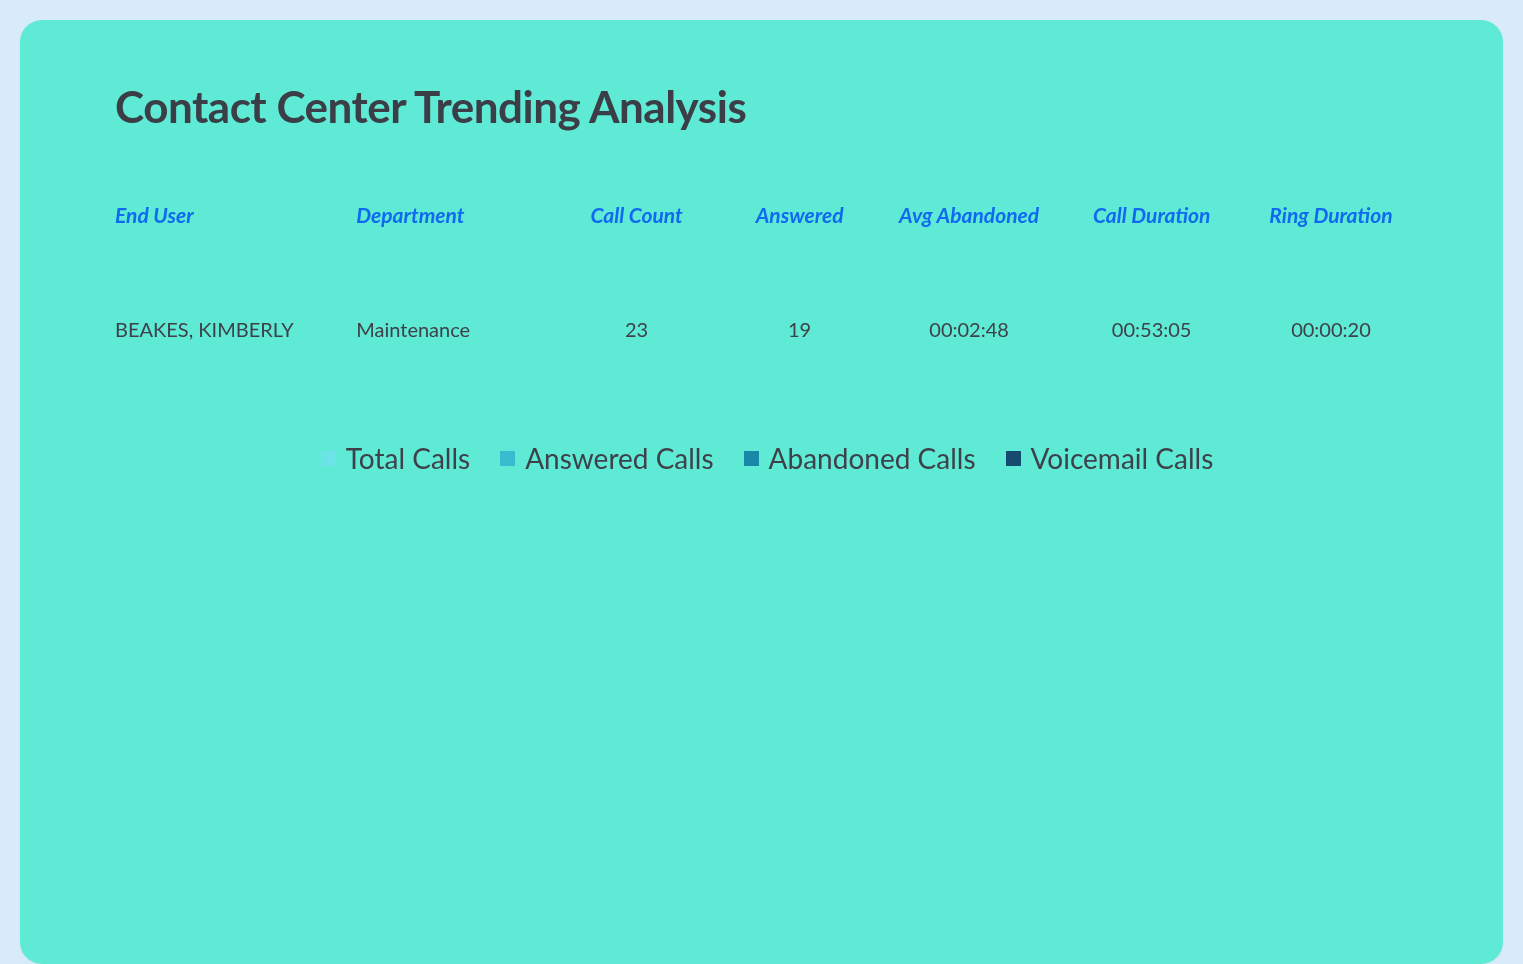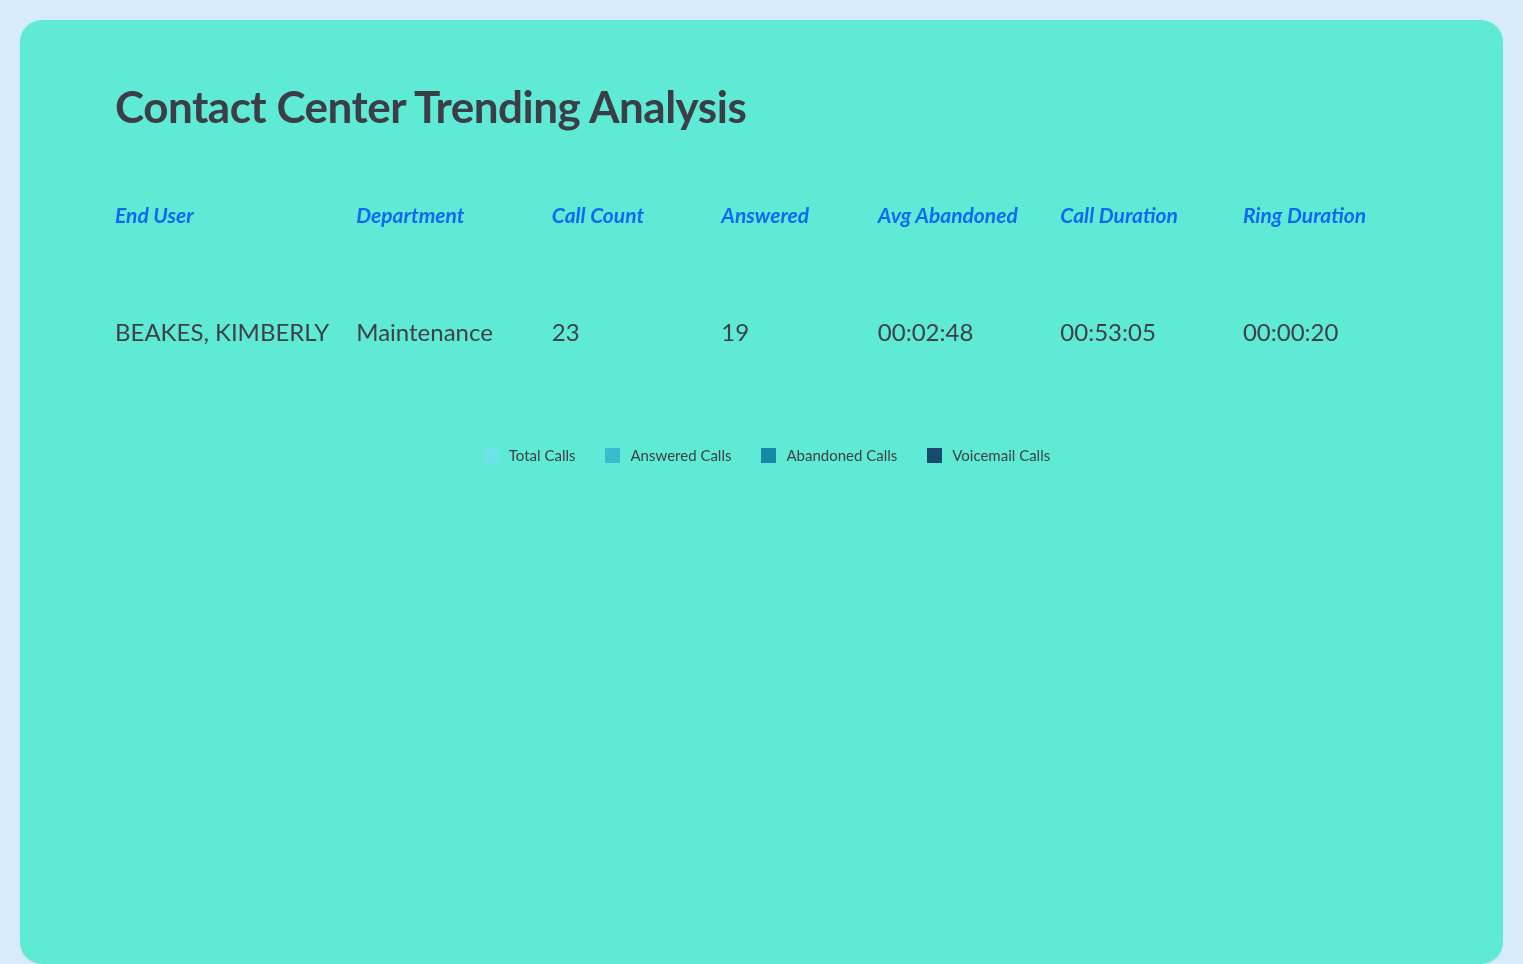--- a/index.html
+++ b/index.html
@@ -33,43 +33,43 @@
   }
   table.data th {
     text-align: left;
     font-size: 21px;
     font-weight: 700;
     color: #1069f0;
     padding-bottom: 60px;
     font-style: italic;
   }
   table.data td {
-    font-size: 24px;
+    font-size: 20px;
     color: #3e4149;
     padding: 30px 0 30px 0;
     vertical-align: middle;
   }
-  table.data th.center, table.data td.center { }
+  table.data th.center, table.data td.center { text-align: center; }
   .col-user { width: 18.5%; }
   .col-dept { width: 15%; }
   .col-count { width: 13%; }
   .col-answered { width: 12%; }
   .col-avg { width: 14%; }
   .col-duration { width: 14%; }
   .col-ring { width: 13.5%; }
 
   .chart-wrap {
     margin-top: 70px;
     position: relative;
   }
   .legend {
     display: flex;
     justify-content: center;
     gap: 30px;
-    font-size: 15px;
+    font-size: 28px;
     color: #3e4149;
     margin-bottom: 20px;
   }
   .legend-item {
     display: flex;
     align-items: center;
     gap: 10px;
   }
   .legend-swatch {
     width: 15px;

